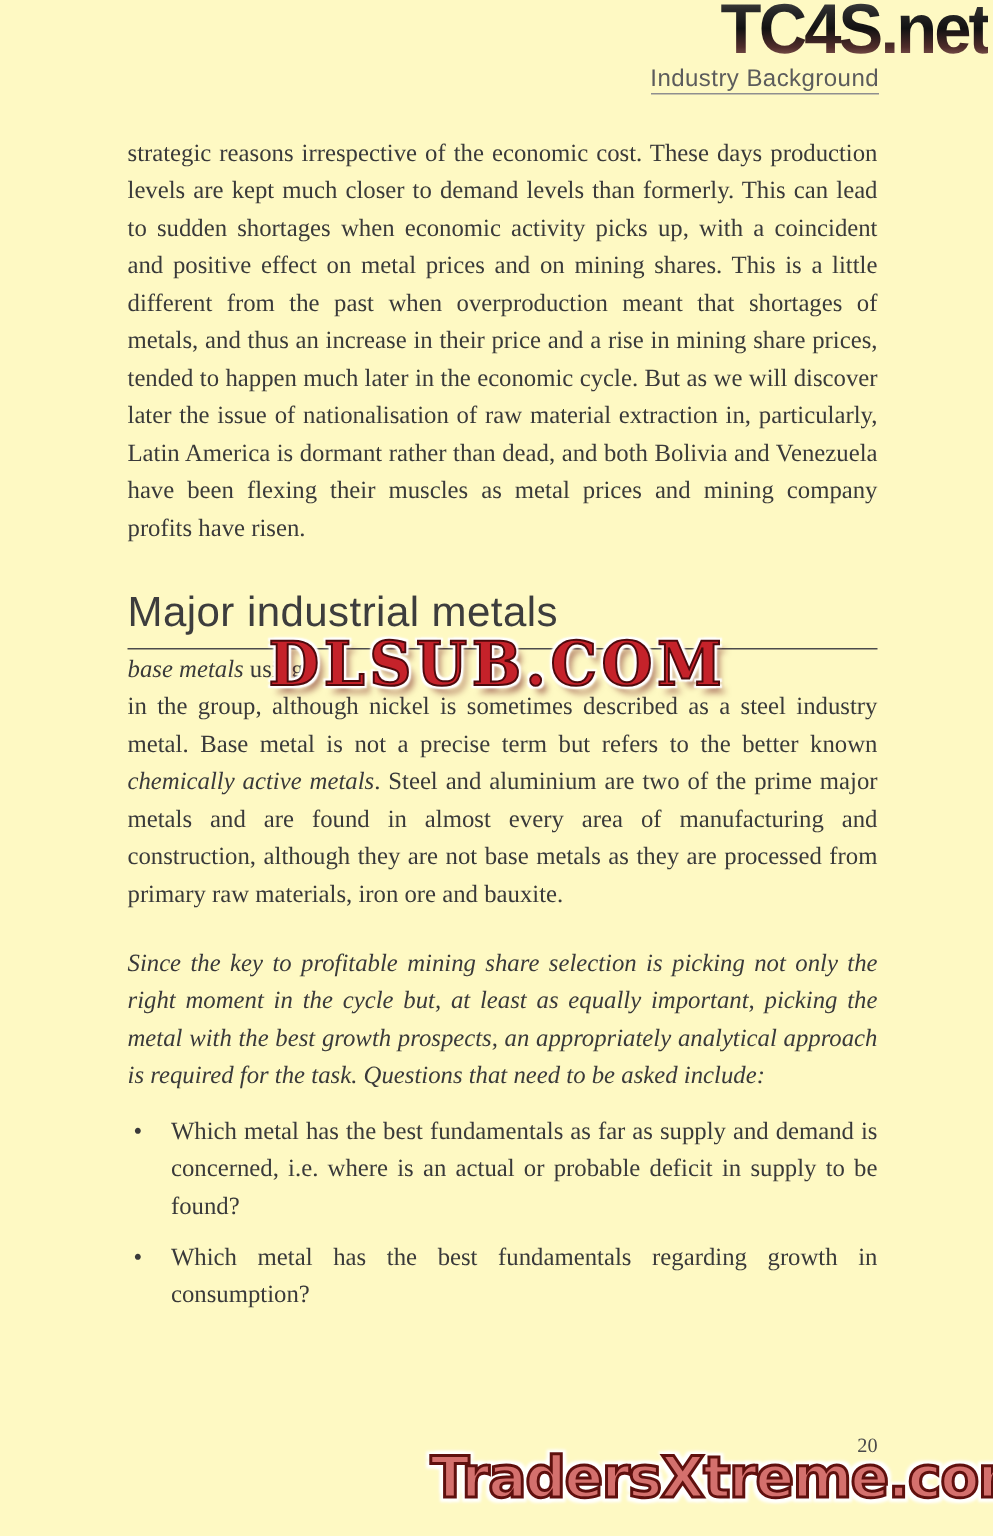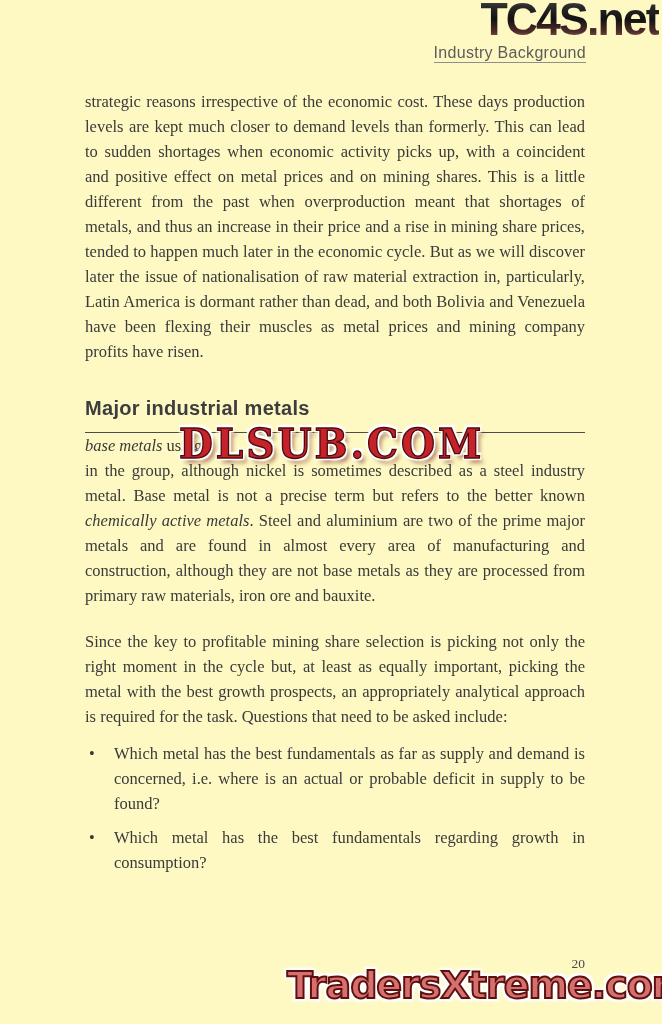--- a/index.html
+++ b/index.html
@@ -51,37 +51,37 @@
     top: 89px;
     width: 500px;
     font-size: 16.5px;
     line-height: 25px;
     color: #3a3a3a;
   }
   .content p { margin: 0; text-align: justify; }
   .p1 { margin: 0; }
   .section-heading {
     font-family: "Liberation Sans", sans-serif;
-    font-weight: 700;
-    font-size: 20px;
+    font-weight: 400;
+    font-size: 28px;
     line-height: 30px;
     letter-spacing: 0.3px;
     color: #3d3d3d;
     margin: 29px 0 0 0;
     padding-bottom: 9px;
     border-bottom: 1px solid #4c4c4c;
   }
   .p2a { margin-top: 26px !important; text-align-last: justify; }
   .obscured-line {
     position: relative;
     display: flex;
     justify-content: space-between;
     height: 25px;
   }
-  .p3 { margin-top: 21px !important; }
+  .p3 { margin-top: 21px !important; font-style: italic; }
   .italic { font-style: italic; text-align: center; }
 
   ul.questions { margin: 12px 0 0 0; padding: 0; list-style: none; }
   ul.questions li {
     position: relative;
     padding-left: 29px;
     text-align: justify;
     margin-top: 9px;
   }
   ul.questions li:first-child { margin-top: 0; }

